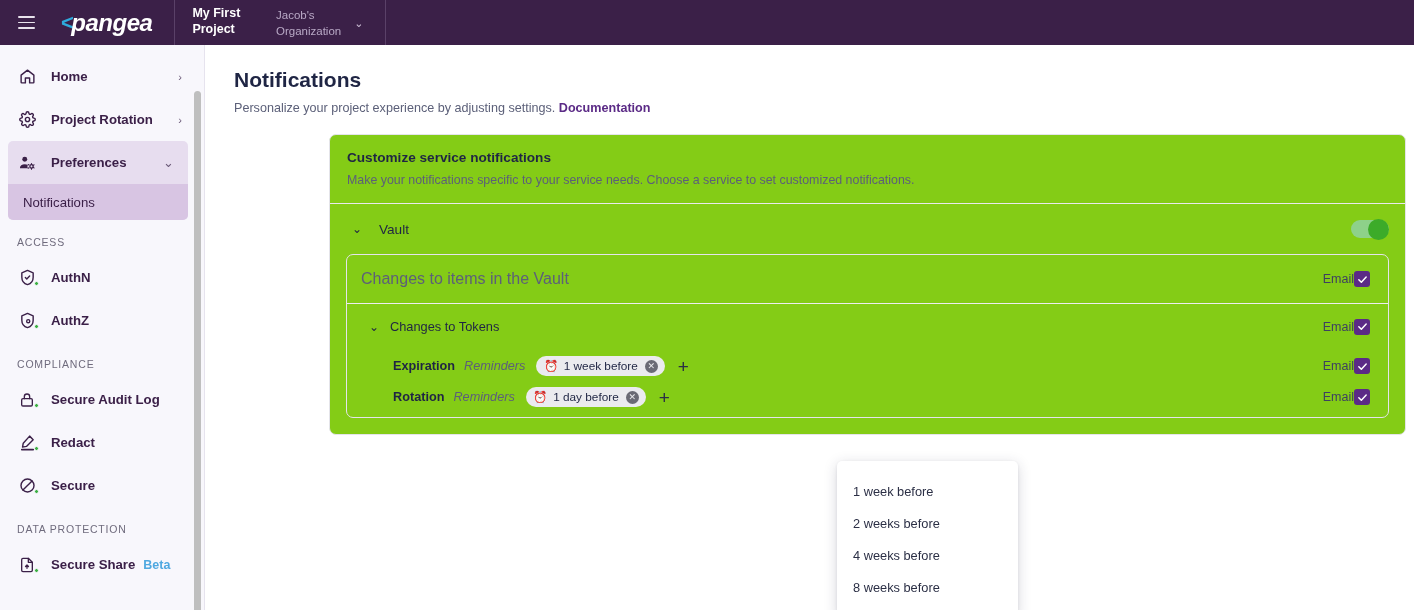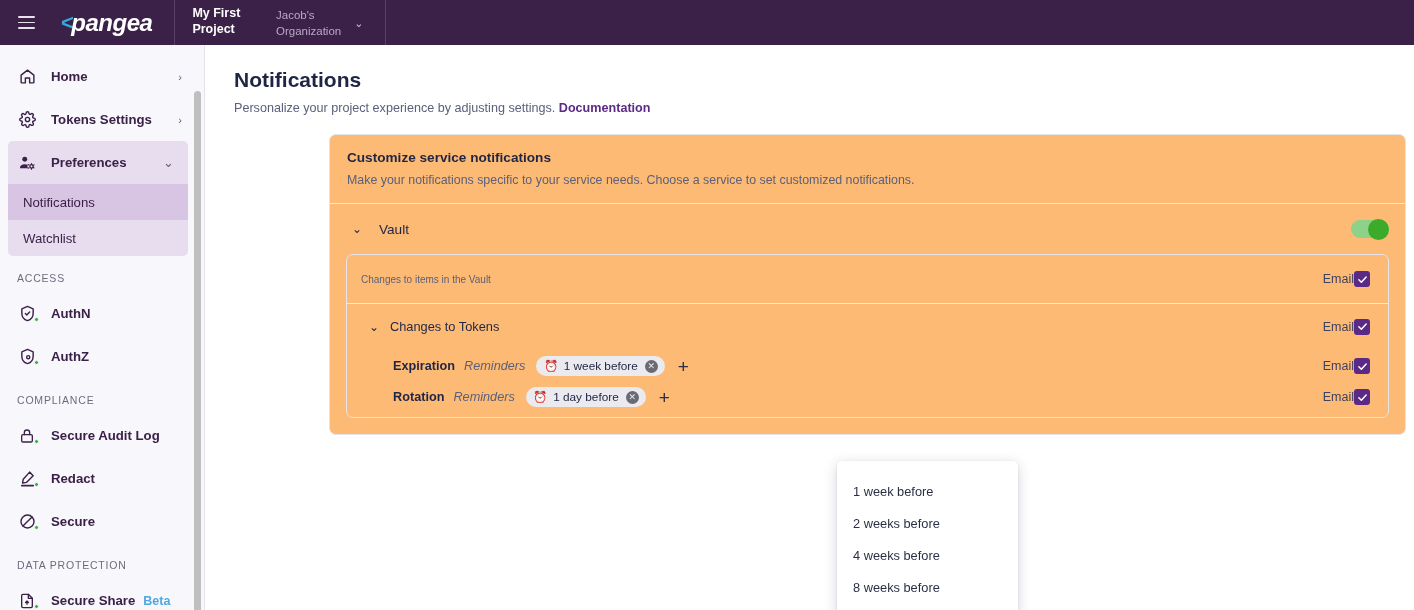--- a/index.html
+++ b/index.html
@@ -96,21 +96,21 @@
   }
   .page-title { font-size: 21px; font-weight: bold; color: #1f2544; padding: 23px 0 0 29px; }
   .page-sub {
     font-size: 12.6px; color: #5c6079; padding: 9px 0 0 29px;
   }
   .page-sub a { color: #5b2a86; font-weight: bold; text-decoration: none; }
 
   .card {
     position: absolute; left: 124px; top: 89px;
     width: 1077px; border: 1px solid #e4e4ea; border-radius: 7px;
-    background: #fdba74;
+    background: #84cc16;
   }
   .card-head { padding: 15px 17px 16px 17px; border-bottom: 1px solid #e9e9ee; }
   .card-title { font-size: 13.6px; font-weight: bold; color: #1f2544; }
   .card-desc { font-size: 12.4px; color: #5c6079; margin-top: 8px; }
 
   .svc-row {
     display: flex; align-items: center;
     height: 50px; padding: 0 16px 0 22px;
   }
   .chev-btn {
@@ -131,21 +131,21 @@
   .inner-card {
     margin: 0 16px 16px 16px;
     border: 1px solid #e4e4ea; border-radius: 7px; overflow: visible;
   }
   .n-row {
     display: flex; align-items: center;
     min-height: 48px; padding: 0 18px 0 14px;
   }
   .n-row + .n-row { border-top: 1px solid #ededf1; }
   .n-row.sub { border-top: none; min-height: 34px; }
-  .n-label { font-size: 10px; color: #5c6079; }
+  .n-label { font-size: 16px; color: #5c6079; }
   .n-group-label { font-size: 12.8px; color: #1f2544; }
   .right-ctl { margin-left: auto; display: flex; align-items: center; }
   .email-lbl { font-size: 12.5px; color: #3e4160; }
   .cbox {
     width: 16px; height: 16px; border-radius: 3px;
     background: #5b2a86; display: flex; align-items: center; justify-content: center;
     cursor: pointer;
   }
   .cbox svg { display: block; }
 
@@ -218,43 +218,40 @@
       <span class="arrow">›</span>
     </div>
 
     <div class="nav-item">
       <span class="ico">
         <svg width="17" height="17" viewBox="0 0 24 24" fill="none" stroke="#3b2048" stroke-width="2" stroke-linecap="round" stroke-linejoin="round">
             <circle cx="12" cy="12" r="3"></circle>
             <path d="M19.4 15a1.65 1.65 0 0 0 .33 1.82l.06.06a2 2 0 1 1-2.83 2.83l-.06-.06a1.65 1.65 0 0 0-1.82-.33 1.65 1.65 0 0 0-1 1.51V21a2 2 0 1 1-4 0v-.09A1.65 1.65 0 0 0 9 19.4a1.65 1.65 0 0 0-1.82.33l-.06.06a2 2 0 1 1-2.83-2.83l.06-.06A1.65 1.65 0 0 0 4.6 15a1.65 1.65 0 0 0-1.51-1H3a2 2 0 1 1 0-4h.09A1.65 1.65 0 0 0 4.6 9a1.65 1.65 0 0 0-.33-1.82l-.06-.06a2 2 0 1 1 2.83-2.83l.06.06A1.65 1.65 0 0 0 9 4.6a1.65 1.65 0 0 0 1-1.51V3a2 2 0 1 1 4 0v.09a1.65 1.65 0 0 0 1 1.51 1.65 1.65 0 0 0 1.82-.33l.06-.06a2 2 0 1 1 2.83 2.83l-.06.06A1.65 1.65 0 0 0 19.4 9V9a1.65 1.65 0 0 0 1.51 1H21a2 2 0 1 1 0 4h-.09a1.65 1.65 0 0 0-1.51 1z"></path>
           </svg>
       </span>
-      <span class="lbl">Tokens Settings</span>
+      <span class="lbl">Project Rotation</span>
       <span class="arrow">›</span>
     </div>
 
     <div class="pref-group">
       <div class="nav-item" style="padding-left:8px">
         <span class="ico">
           <svg width="18" height="18" viewBox="0 0 24 24" fill="#3b2048">
               <circle cx="9" cy="7" r="3.3"></circle>
               <path d="M2.5 19c0-3.3 2.9-5.4 6.5-5.4 1.6 0 3 .4 4.1 1.1-.3.6-.5 1.3-.5 2.1 0 .8.2 1.5.5 2.2z"></path>
               <circle cx="18" cy="16.5" r="2.2" fill="none" stroke="#3b2048" stroke-width="1.7"></circle>
               <path d="M18 12.6v1.2M18 19.2v1.2M21.4 14.5l-1 .6M14.6 18.4l-1 .6M21.4 18.5l-1-.6M14.6 14.6l-1-.6" stroke="#3b2048" stroke-width="1.5" stroke-linecap="round"></path>
             </svg>
         </span>
         <span class="lbl">Preferences</span>
         <span class="arrow" style="font-size:13px">⌄</span>
       </div>
       <div class="sub-item active">
         <span class="lbl">Notifications</span>
       </div>
-      <div class="sub-item">
-        <span class="lbl">Watchlist</span>
-      </div>
     </div>
 
     <div class="section-label">ACCESS</div>
     <div class="nav-item">
       <span class="ico">
         <svg width="17" height="17" viewBox="0 0 24 24" fill="none" stroke="#3b2048" stroke-width="2" stroke-linecap="round" stroke-linejoin="round">
             <path d="M12 2l8 3.5v6c0 5-3.4 9.2-8 10.5-4.6-1.3-8-5.5-8-10.5v-6z"></path>
             <path d="M9 12l2 2 4-4"></path>
           </svg>
         <span class="dot"></span>

